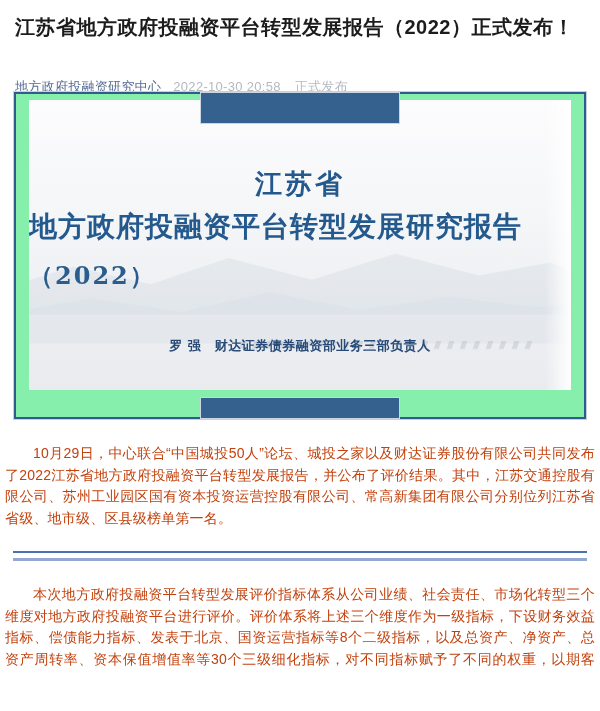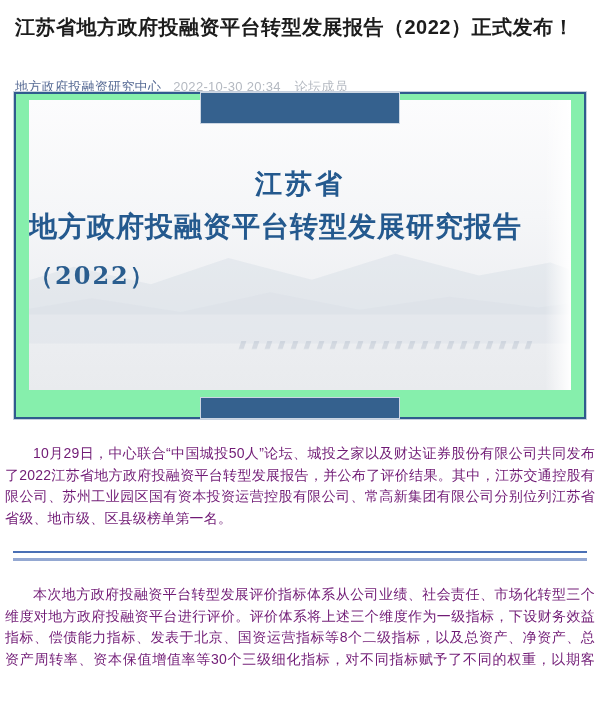--- a/index.html
+++ b/index.html
@@ -76,55 +76,56 @@
   }
   .cover-authors {
     position:absolute; left:0; right:0; top:236px; text-align:center;
     font-family:"DejaVu Serif","Liberation Serif",serif;
     font-size:13px; font-weight:700; color:#274a77; line-height:20px;
     letter-spacing:0.5px;
   }
   
   .para {
     position:absolute; left:5px; width:590px;
-    font-size:14px; line-height:21.5px; color:#701a75;
+    font-size:14px; line-height:21.5px; color:#c2410c;
     text-align:justify; text-indent:2em; letter-spacing:0.2px;
   }
   .para-1 { top:443px; }
   .para-2 { top:584px; }
   .divider { position:absolute; left:13px; top:551px; width:574px; }
   .divider .line-a { height:2px; background:#4a70b5; margin-bottom:5px; }
   .divider .line-b { height:3px; background:#94a8d2; }
 </style>
 </head>
 <body>
 
 <div class="page">
 
   <h1 class="article-title">江苏省地方政府投融资平台转型发展报告（2022）正式发布！</h1>
 
   <div class="byline">
     <span class="account">地方政府投融资研究中心</span>
-    <span class="timestamp">2022-10-30 20:34</span>
-    <span class="location">论坛成员</span>
+    <span class="timestamp">2022-10-30 20:58</span>
+    <span class="location">正式发布</span>
   </div>
 
   <div class="banner">
     <div class="tab tab-top"></div>
     <div class="tab tab-bottom"></div>
 
     <div class="photo">
       <div class="ridge1"></div>
       <div class="ridge2"></div>
       <div class="ridge-texture"></div>
 
       <div class="cover-province">江苏省</div>
       <div class="cover-title">地方政府投融资平台转型发展研究报告</div>
       <div class="cover-year">（2022）</div>
       <div class="cover-authors">
+        <div>罗 强　财达证券债券融资部业务三部负责人</div>
       </div>
     </div>
   </div>
 
   <p class="para para-1">10月29日，中心联合“中国城投50人”论坛、城投之家以及财达证券股份有限公司共同发布了2022江苏省地方政府投融资平台转型发展报告，并公布了评价结果。其中，江苏交通控股有限公司、苏州工业园区国有资本投资运营控股有限公司、常高新集团有限公司分别位列江苏省省级、地市级、区县级榜单第一名。</p>
 
   <div class="divider">
     <div class="line-a"></div>
     <div class="line-b"></div>
   </div>

